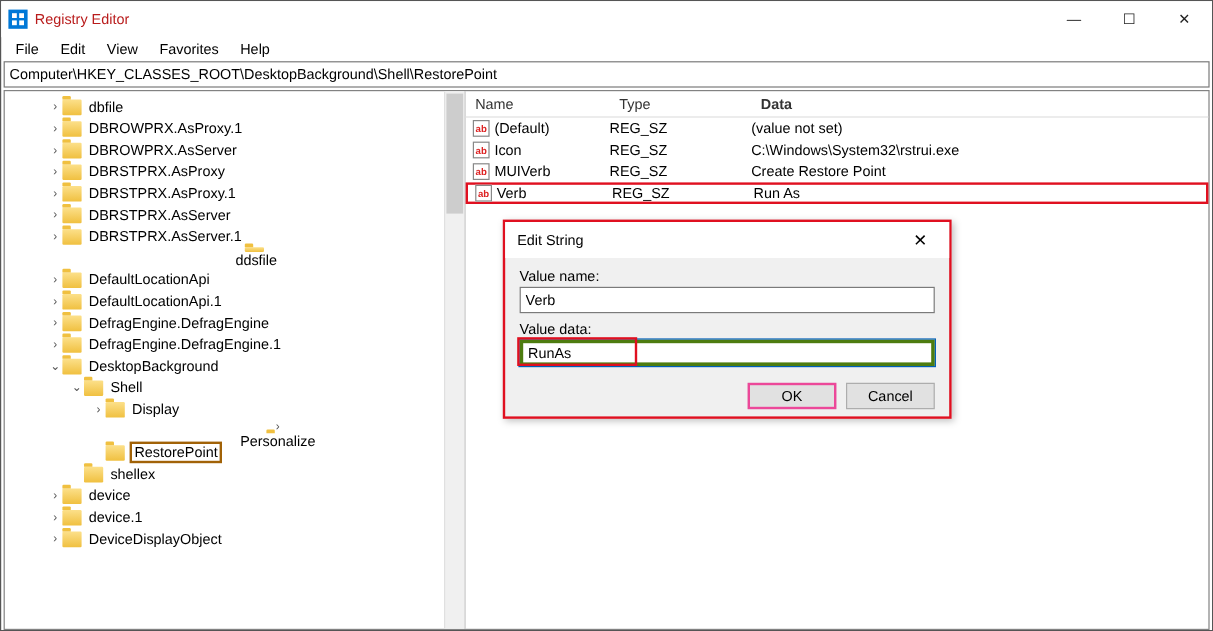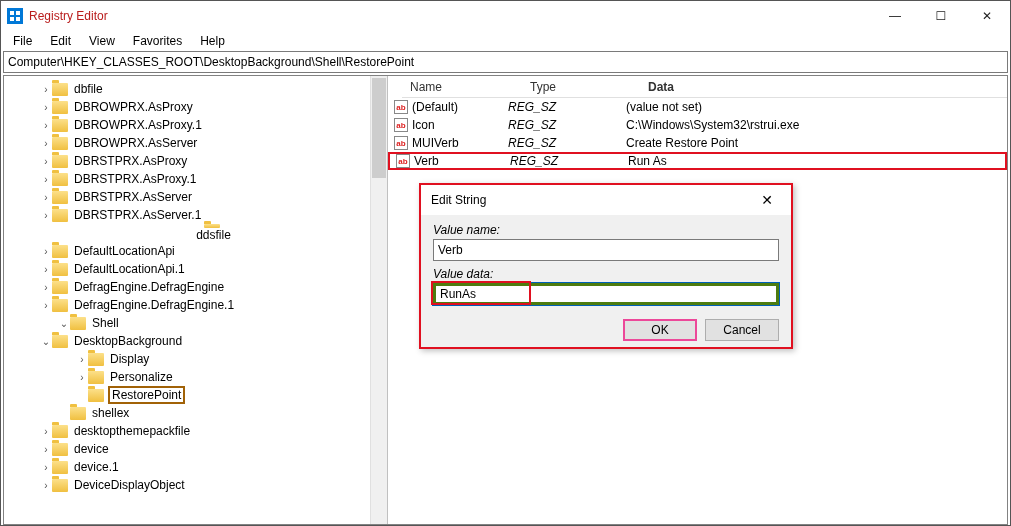--- a/index.html
+++ b/index.html
@@ -21,41 +21,41 @@
 .tree { padding: 4px 0; }
 .tree-row { display: flex; align-items: center; height: 18px; white-space: nowrap; cursor: pointer; }
 .expander { width: 12px; text-align: center; color: #555; font-size: 10px; }
 .expander.open::before { content: "⌄"; display: inline-block; }
 .expander.closed::before { content: "›"; display: inline-block; }
 .folder-icon { width: 16px; height: 13px; background: linear-gradient(#fce08a, #f0c040); border-radius: 1px; margin-right: 4px; position: relative; }
 .folder-icon::before { content: ""; position: absolute; top: -3px; left: 0; width: 7px; height: 3px; background: #f0c040; border-radius: 1px 1px 0 0; }
 .tree-label { padding: 0 2px; }
 .tree-label.red-box { border: 2px solid #a16207; padding: 0 2px; }
 .list-pane { flex: 1; position: relative; }
-.list-header { height: 22px; display: flex; align-items: center; border-bottom: 1px solid #e0e0e0; margin-left: 14px; }
+.list-header { height: 22px; display: flex; align-items: center; border-bottom: 1px solid #e0e0e0; }
 .col-h { padding-left: 8px; color: #333; }
 .col-name { width: 120px; }
 .col-type { width: 118px; }
 .col-data { flex: 1; font-weight: bold; }
 .list-body { }
 .list-row { height: 18px; display: flex; align-items: center; cursor: pointer; }
 .list-row.red-box { border: 2px solid #e01020; }
 .val-icon { width: 14px; height: 14px; margin-left: 6px; margin-right: 4px; background: #fff; border: 1px solid #888; display: flex; align-items: center; justify-content: center; font-size: 8px; font-weight: bold; }
 .val-icon.str { color: #d22; }
 .val-icon.str::after { content: "ab"; }
 .cell-name { width: 96px; padding-left: 0; }
-.cell-type { width: 118px; font-style: italic; }
+.cell-type { width: 118px; }
 .cell-data { flex: 1; }
 .dialog { position: absolute; left: 418px; top: 182px; width: 374px; height: 166px; background: #f0f0f0; border: 1px solid #555; box-shadow: 2px 2px 6px rgba(0,0,0,0.25); }
 .dialog.red-box { border: 2px solid #e01020; }
 .dlg-title { height: 30px; display: flex; align-items: center; padding: 0 10px; background: #fff; }
 .dlg-title-text { flex: 1; }
 .dlg-close { width: 28px; text-align: center; cursor: pointer; font-size: 14px; }
 .dlg-body { padding: 6px 12px; }
-.dlg-label { margin-top: 2px; margin-bottom: 2px; font-style: italic; }
+.dlg-label { margin-top: 2px; margin-bottom: 2px; }
 .dlg-input { width: 100%; height: 22px; border: 1px solid #7a7a7a; background: #fff; padding: 0 4px; font-size: 12px; }
 .dlg-input.ro { color: #000; }
 .dlg-input.data { border: 3px solid #4d7c0f; outline: 1px solid #005fb8; }
 .dlg-btns { display: flex; justify-content: flex-end; gap: 8px; padding: 8px 12px; }
 .dlg-btn { width: 74px; height: 22px; background: #e1e1e1; border: 1px solid #adadad; cursor: pointer; display: flex; align-items: center; justify-content: center; }
 .dlg-btn.primary { border: 2px solid #ec4899; }
 .data-red { position: absolute; border: 2px solid #e01020; pointer-events: none; }
 </style>
 </head>
 <body>
@@ -96,25 +96,20 @@
     <div class="tree-pane">
       <div class="tree" id="tree">
           <div class="tree-row" style="padding-left: 36px;">
             <span class="expander closed"></span>
             <span class="folder-icon"></span>
             <span class="tree-label">dbfile</span>
           </div>
           <div class="tree-row" style="padding-left: 36px;">
             <span class="expander closed"></span>
             <span class="folder-icon"></span>
-            <span class="tree-label">DBROWPRX.AsProxy</span>
-          </div>
-          <div class="tree-row" style="padding-left: 36px;">
-            <span class="expander closed"></span>
-            <span class="folder-icon"></span>
             <span class="tree-label">DBROWPRX.AsProxy.1</span>
           </div>
           <div class="tree-row" style="padding-left: 36px;">
             <span class="expander closed"></span>
             <span class="folder-icon"></span>
             <span class="tree-label">DBROWPRX.AsServer</span>
           </div>
           <div class="tree-row" style="padding-left: 36px;">
             <span class="expander closed"></span>
             <span class="folder-icon"></span>
@@ -153,54 +148,49 @@
           <div class="tree-row" style="padding-left: 36px;">
             <span class="expander closed"></span>
             <span class="folder-icon"></span>
             <span class="tree-label">DefragEngine.DefragEngine</span>
           </div>
           <div class="tree-row" style="padding-left: 36px;">
             <span class="expander closed"></span>
             <span class="folder-icon"></span>
             <span class="tree-label">DefragEngine.DefragEngine.1</span>
           </div>
+          <div class="tree-row" style="padding-left: 36px;">
+            <span class="expander open"></span>
+            <span class="folder-icon"></span>
+            <span class="tree-label">DesktopBackground</span>
+          </div>
           <div class="tree-row" style="padding-left: 54px;">
             <span class="expander open"></span>
             <span class="folder-icon"></span>
             <span class="tree-label">Shell</span>
           </div>
-          <div class="tree-row" style="padding-left: 36px;">
-            <span class="expander open"></span>
-            <span class="folder-icon"></span>
-            <span class="tree-label">DesktopBackground</span>
-          </div>
           <div class="tree-row" style="padding-left: 72px;">
             <span class="expander closed"></span>
             <span class="folder-icon"></span>
             <span class="tree-label">Display</span>
           </div>
-          <div class="tree-row" style="padding-left: 72px;">
+          <div class="tree-row" style="padding-left: 72px; flex-direction: column;">
             <span class="expander closed"></span>
             <span class="folder-icon"></span>
             <span class="tree-label">Personalize</span>
           </div>
           <div class="tree-row" style="padding-left: 72px;">
             <span class="expander "></span>
             <span class="folder-icon"></span>
             <span class="tree-label red-box">RestorePoint</span>
           </div>
           <div class="tree-row" style="padding-left: 54px;">
             <span class="expander "></span>
             <span class="folder-icon"></span>
             <span class="tree-label">shellex</span>
-          </div>
-          <div class="tree-row" style="padding-left: 36px;">
-            <span class="expander closed"></span>
-            <span class="folder-icon"></span>
-            <span class="tree-label">desktopthemepackfile</span>
           </div>
           <div class="tree-row" style="padding-left: 36px;">
             <span class="expander closed"></span>
             <span class="folder-icon"></span>
             <span class="tree-label">device</span>
           </div>
           <div class="tree-row" style="padding-left: 36px;">
             <span class="expander closed"></span>
             <span class="folder-icon"></span>
             <span class="tree-label">device.1</span>

